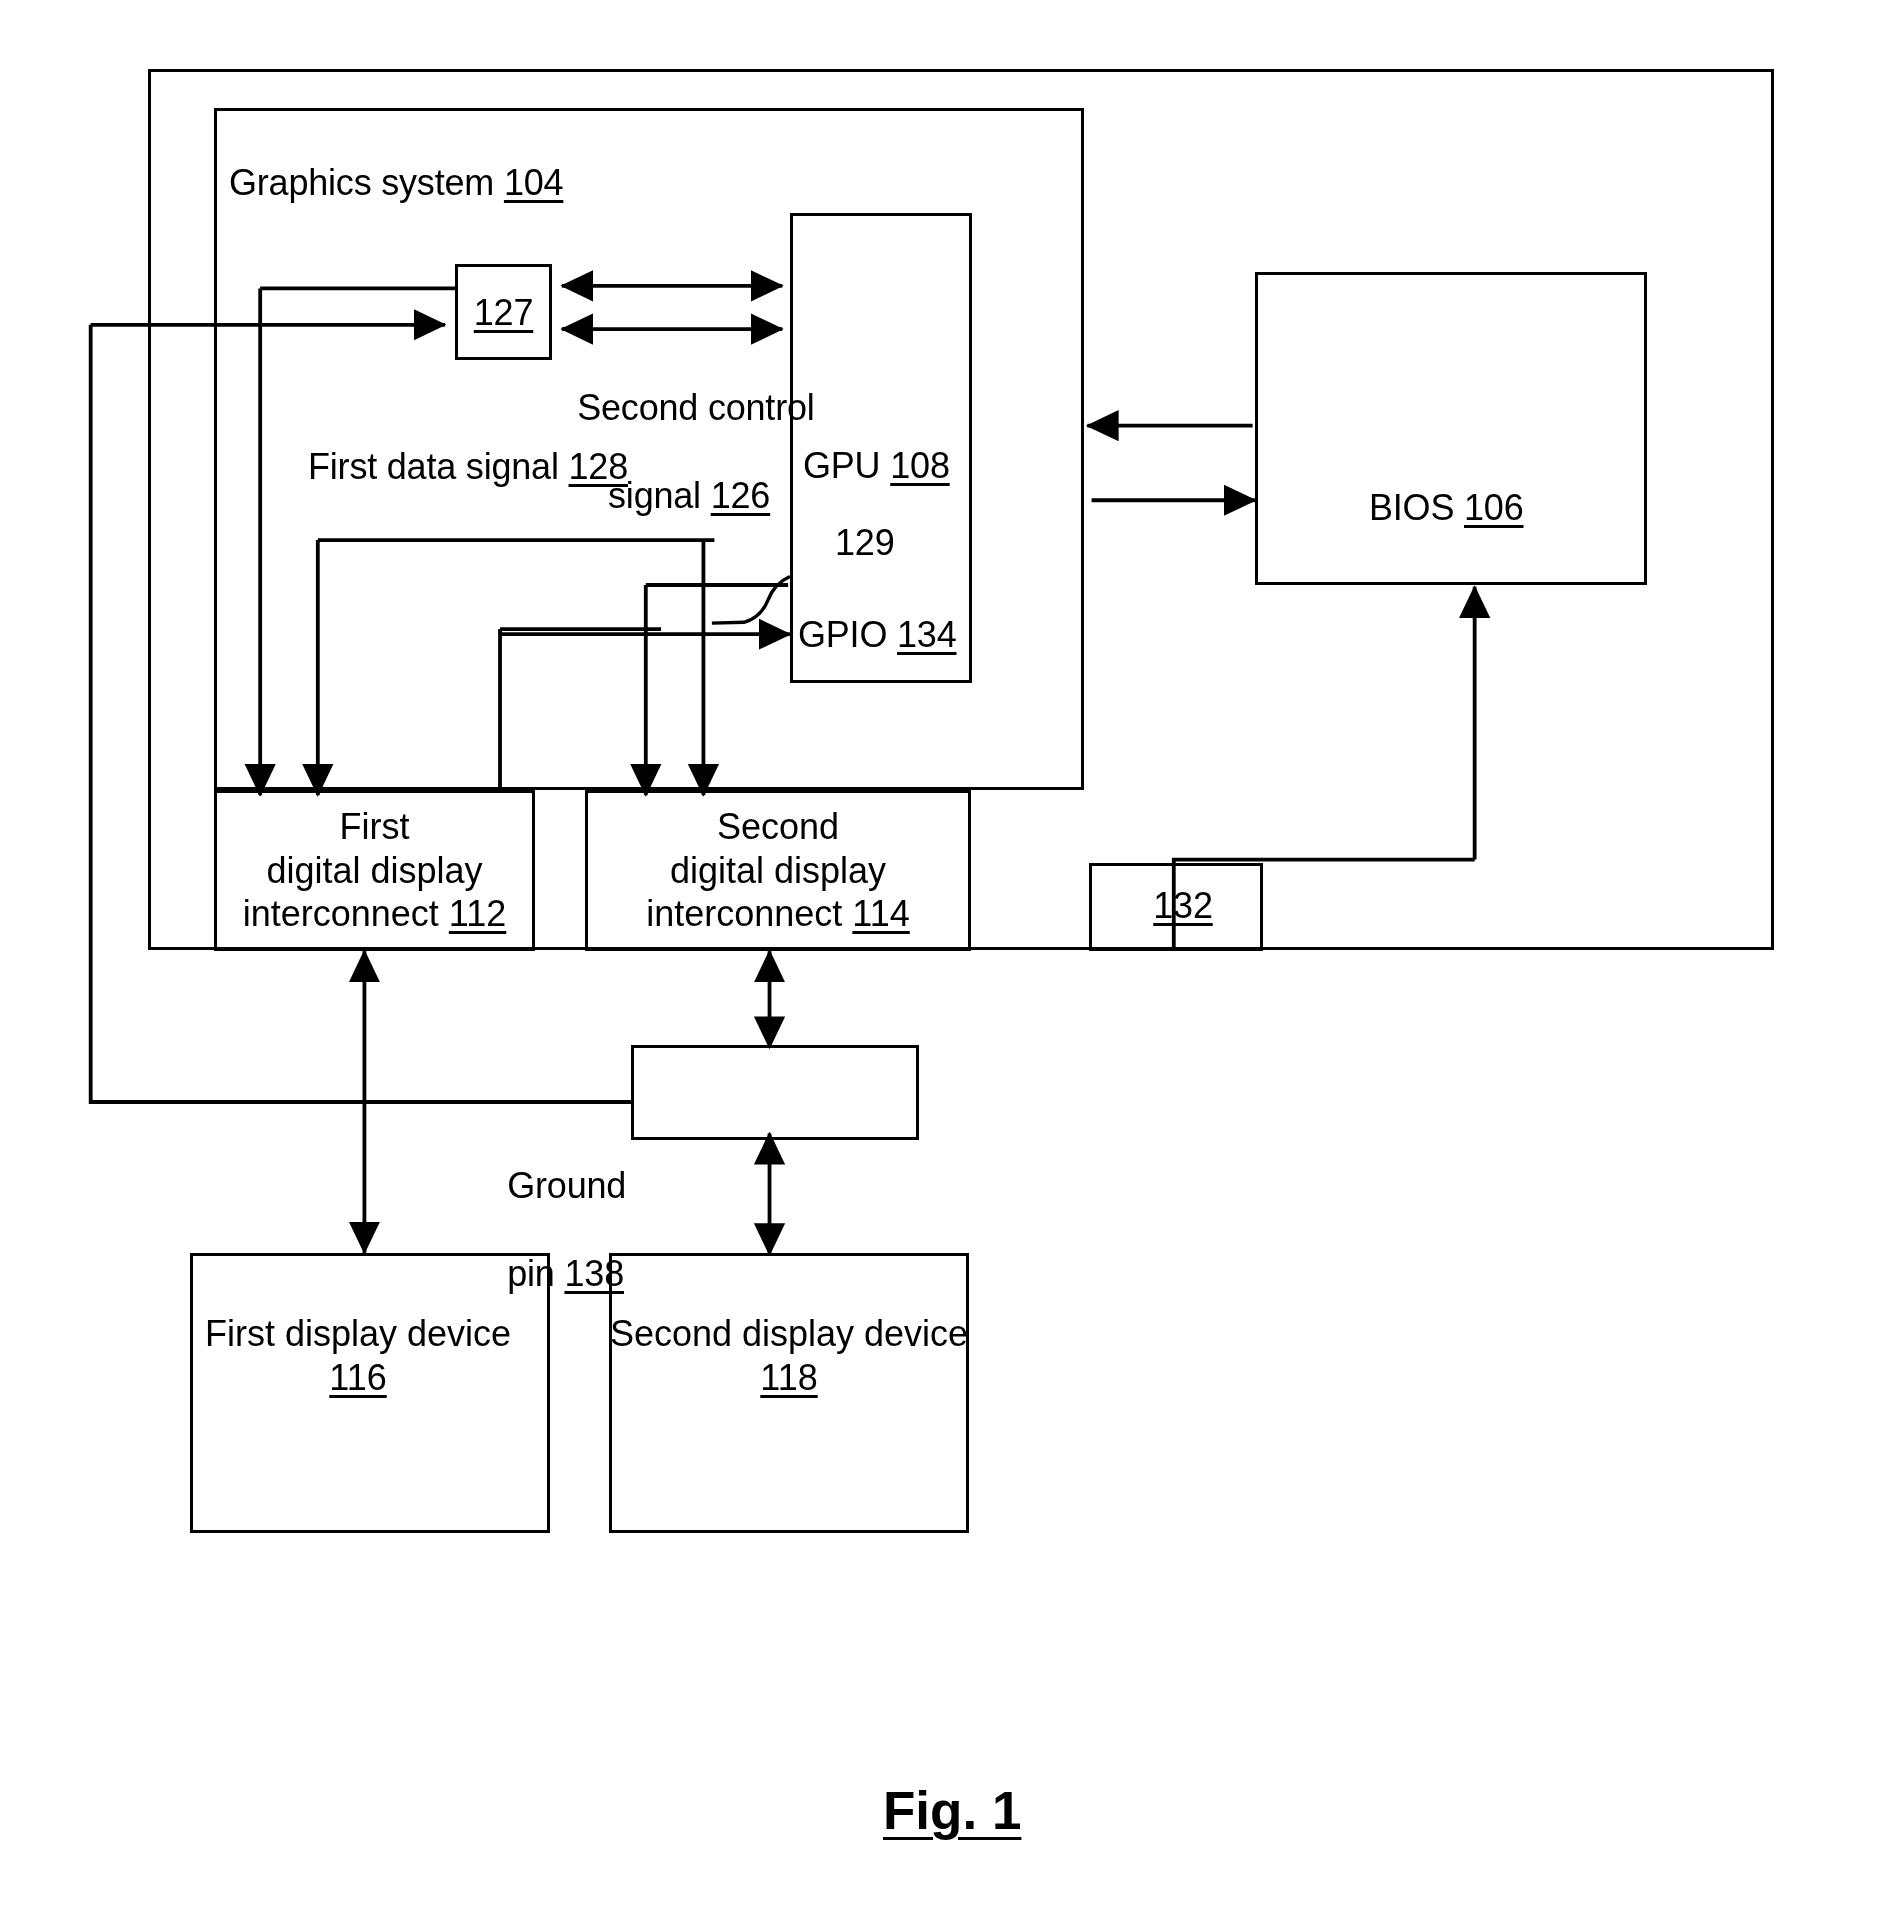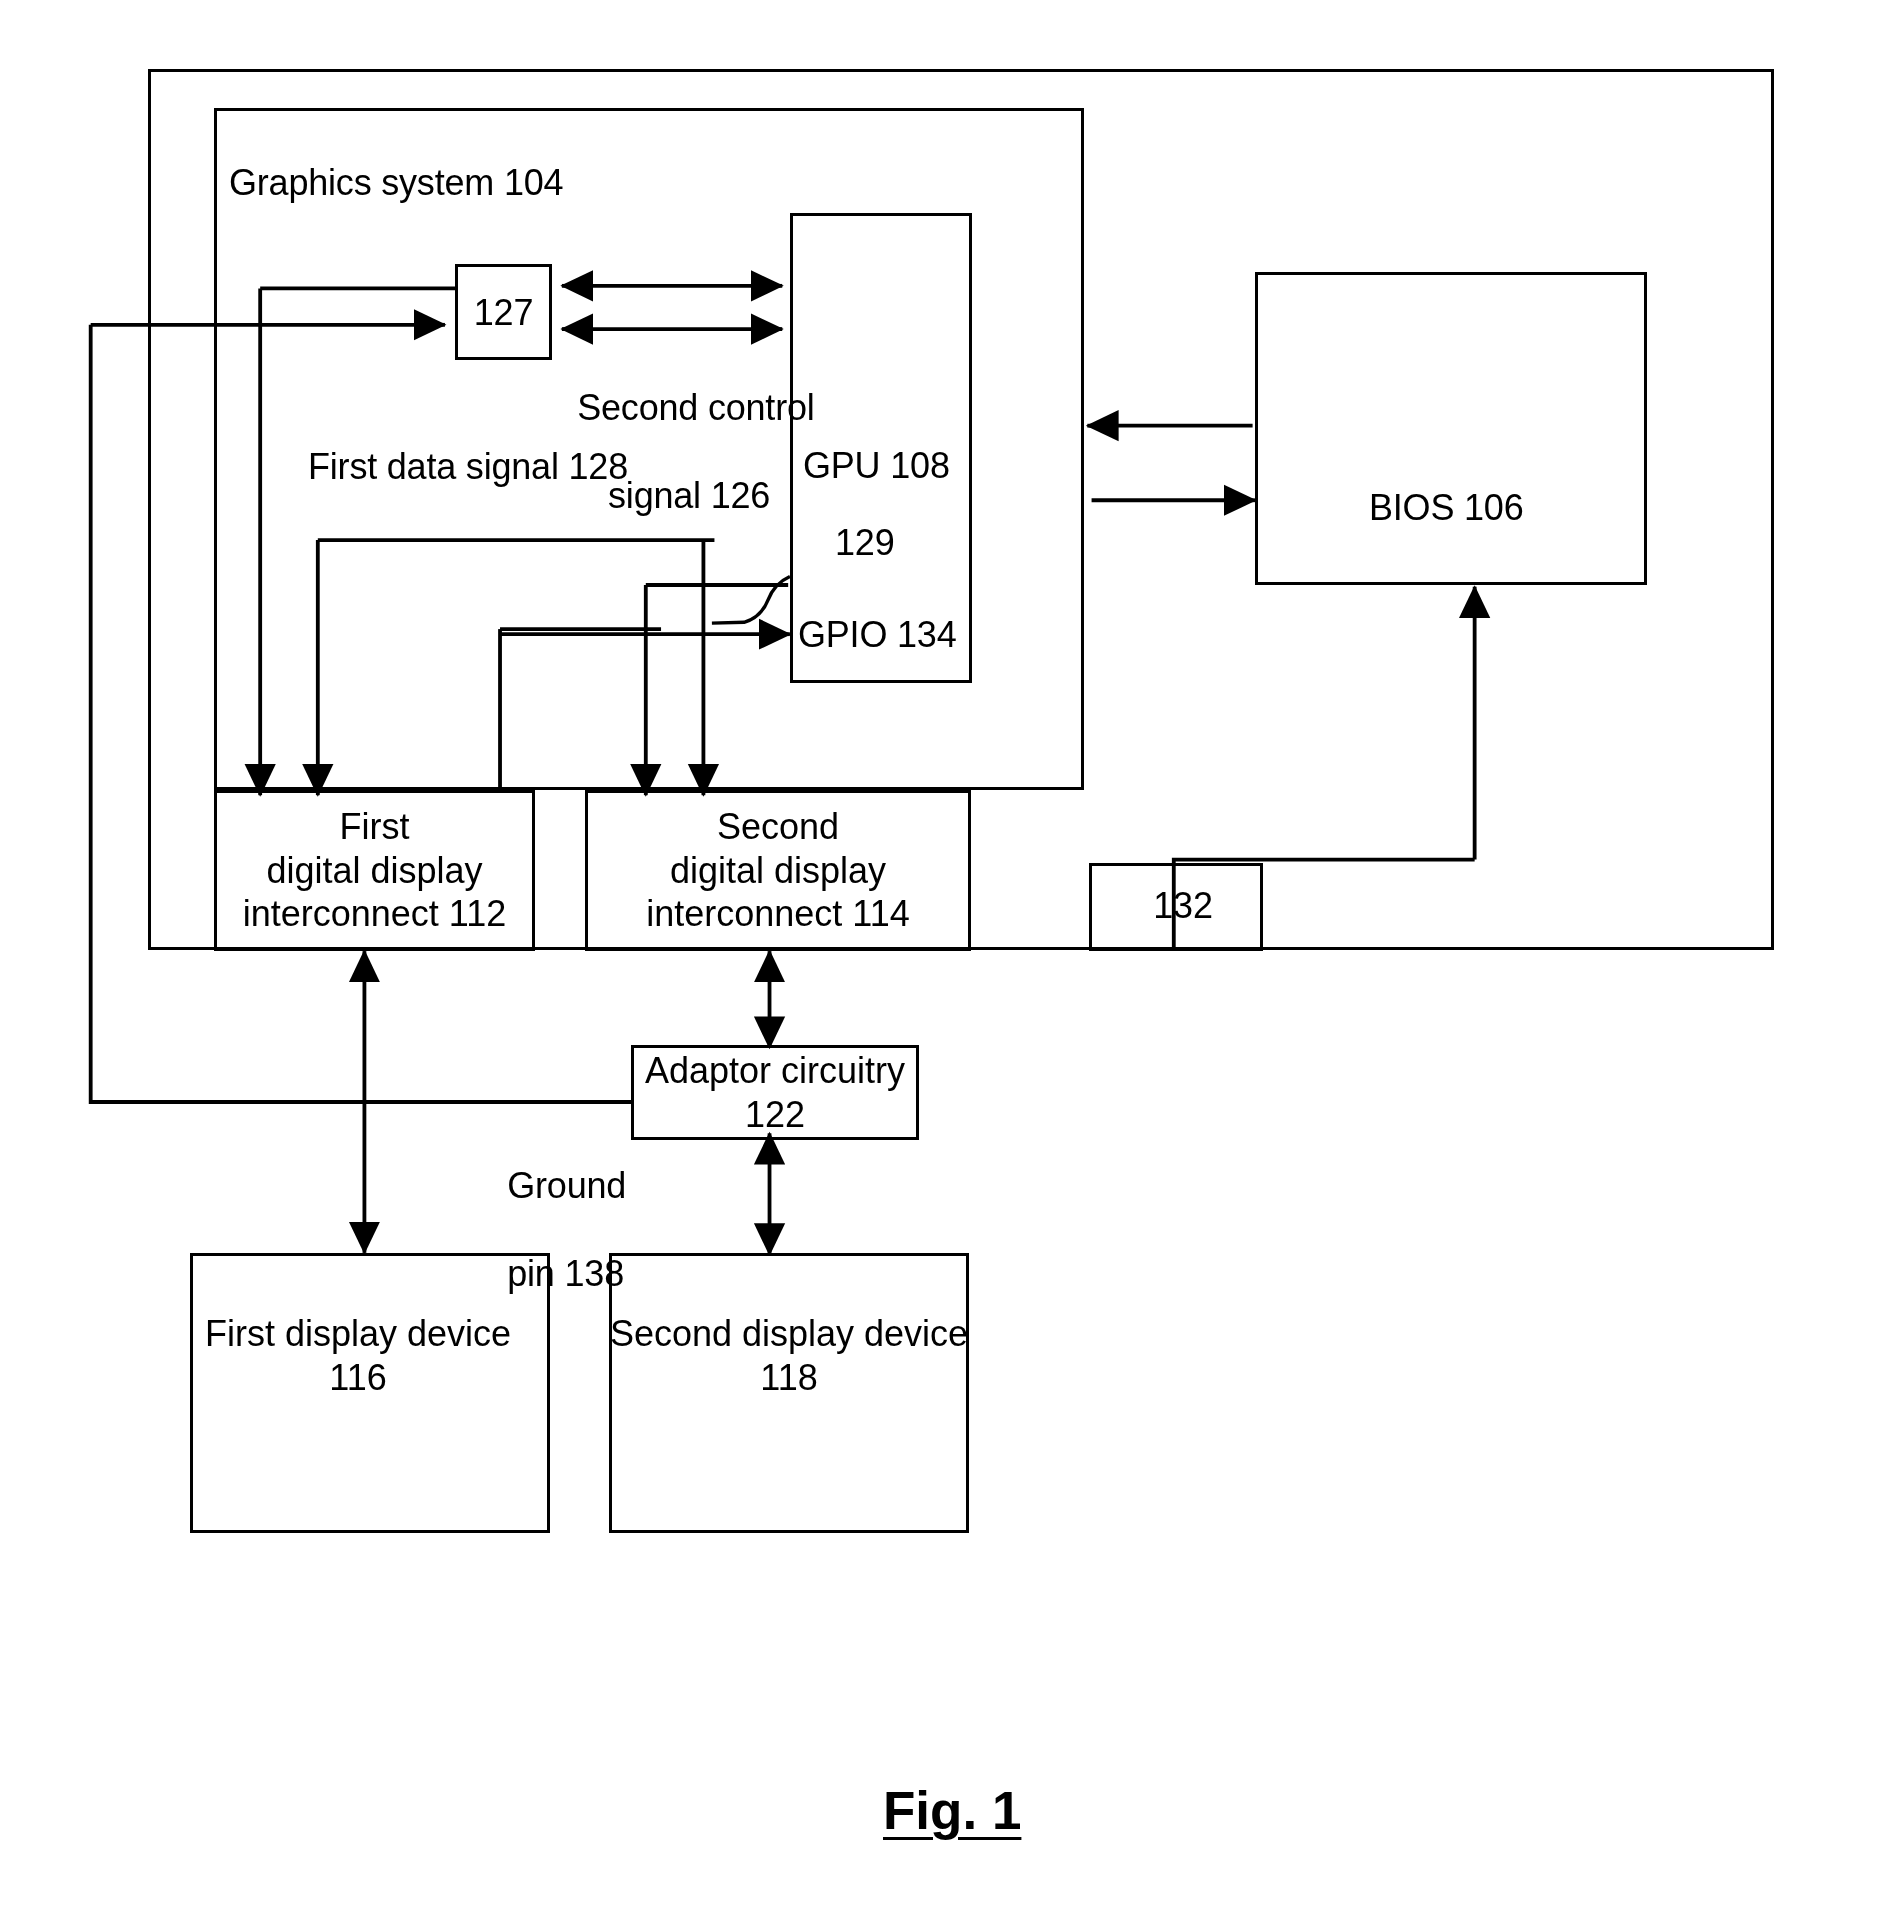--- a/index.html
+++ b/index.html
@@ -39,20 +39,21 @@
     font-size: 36px;
     line-height: 1.22;
     color: #000;
     white-space: pre;
     letter-spacing: -0.2px;
   }
   .lbl.center {
     text-align: center;
   }
   .u {
+    text-decoration: underline;
     text-underline-offset: 5.1px;
     text-decoration-thickness: 2.5px;
   }
   .figcap {
     position: absolute;
     font-size: 53px;
     font-weight: bold;
     text-decoration: underline;
     text-underline-offset: 7.6px;
     text-decoration-thickness: 3.4px;
@@ -170,24 +171,20 @@
   </div>
 
   <div class="box" style="left:585px; top:790px; width:386px; height:161px;"></div>
   <div class="boxtext" style="left:585px; top:790px; width:386px; height:161px;">
     <span>Second</span>
     <span>digital display</span>
     <span><span>interconnect</span> <span class="u">114</span></span>
   </div>
 
   <div class="box" style="left:631px; top:1045px; width:288px; height:95px;"></div>
-  <div class="boxtext" style="left:631px; top:1045px; width:288px; height:95px;">
-    <span>Adaptor circuitry</span>
-    <span class="u">122</span>
-  </div>
 
   <div class="box" style="left:190px; top:1253px; width:360px; height:280px;"></div>
   <div class="boxtext" style="left:178px; top:1305px; width:360px; height:102px;">
     <span>First display device</span>
     <span class="u">116</span>
   </div>
 
   <div class="box" style="left:609px; top:1253px; width:360px; height:280px;"></div>
   <div class="boxtext" style="left:609px; top:1305px; width:360px; height:102px;">
     <span>Second display device</span>

